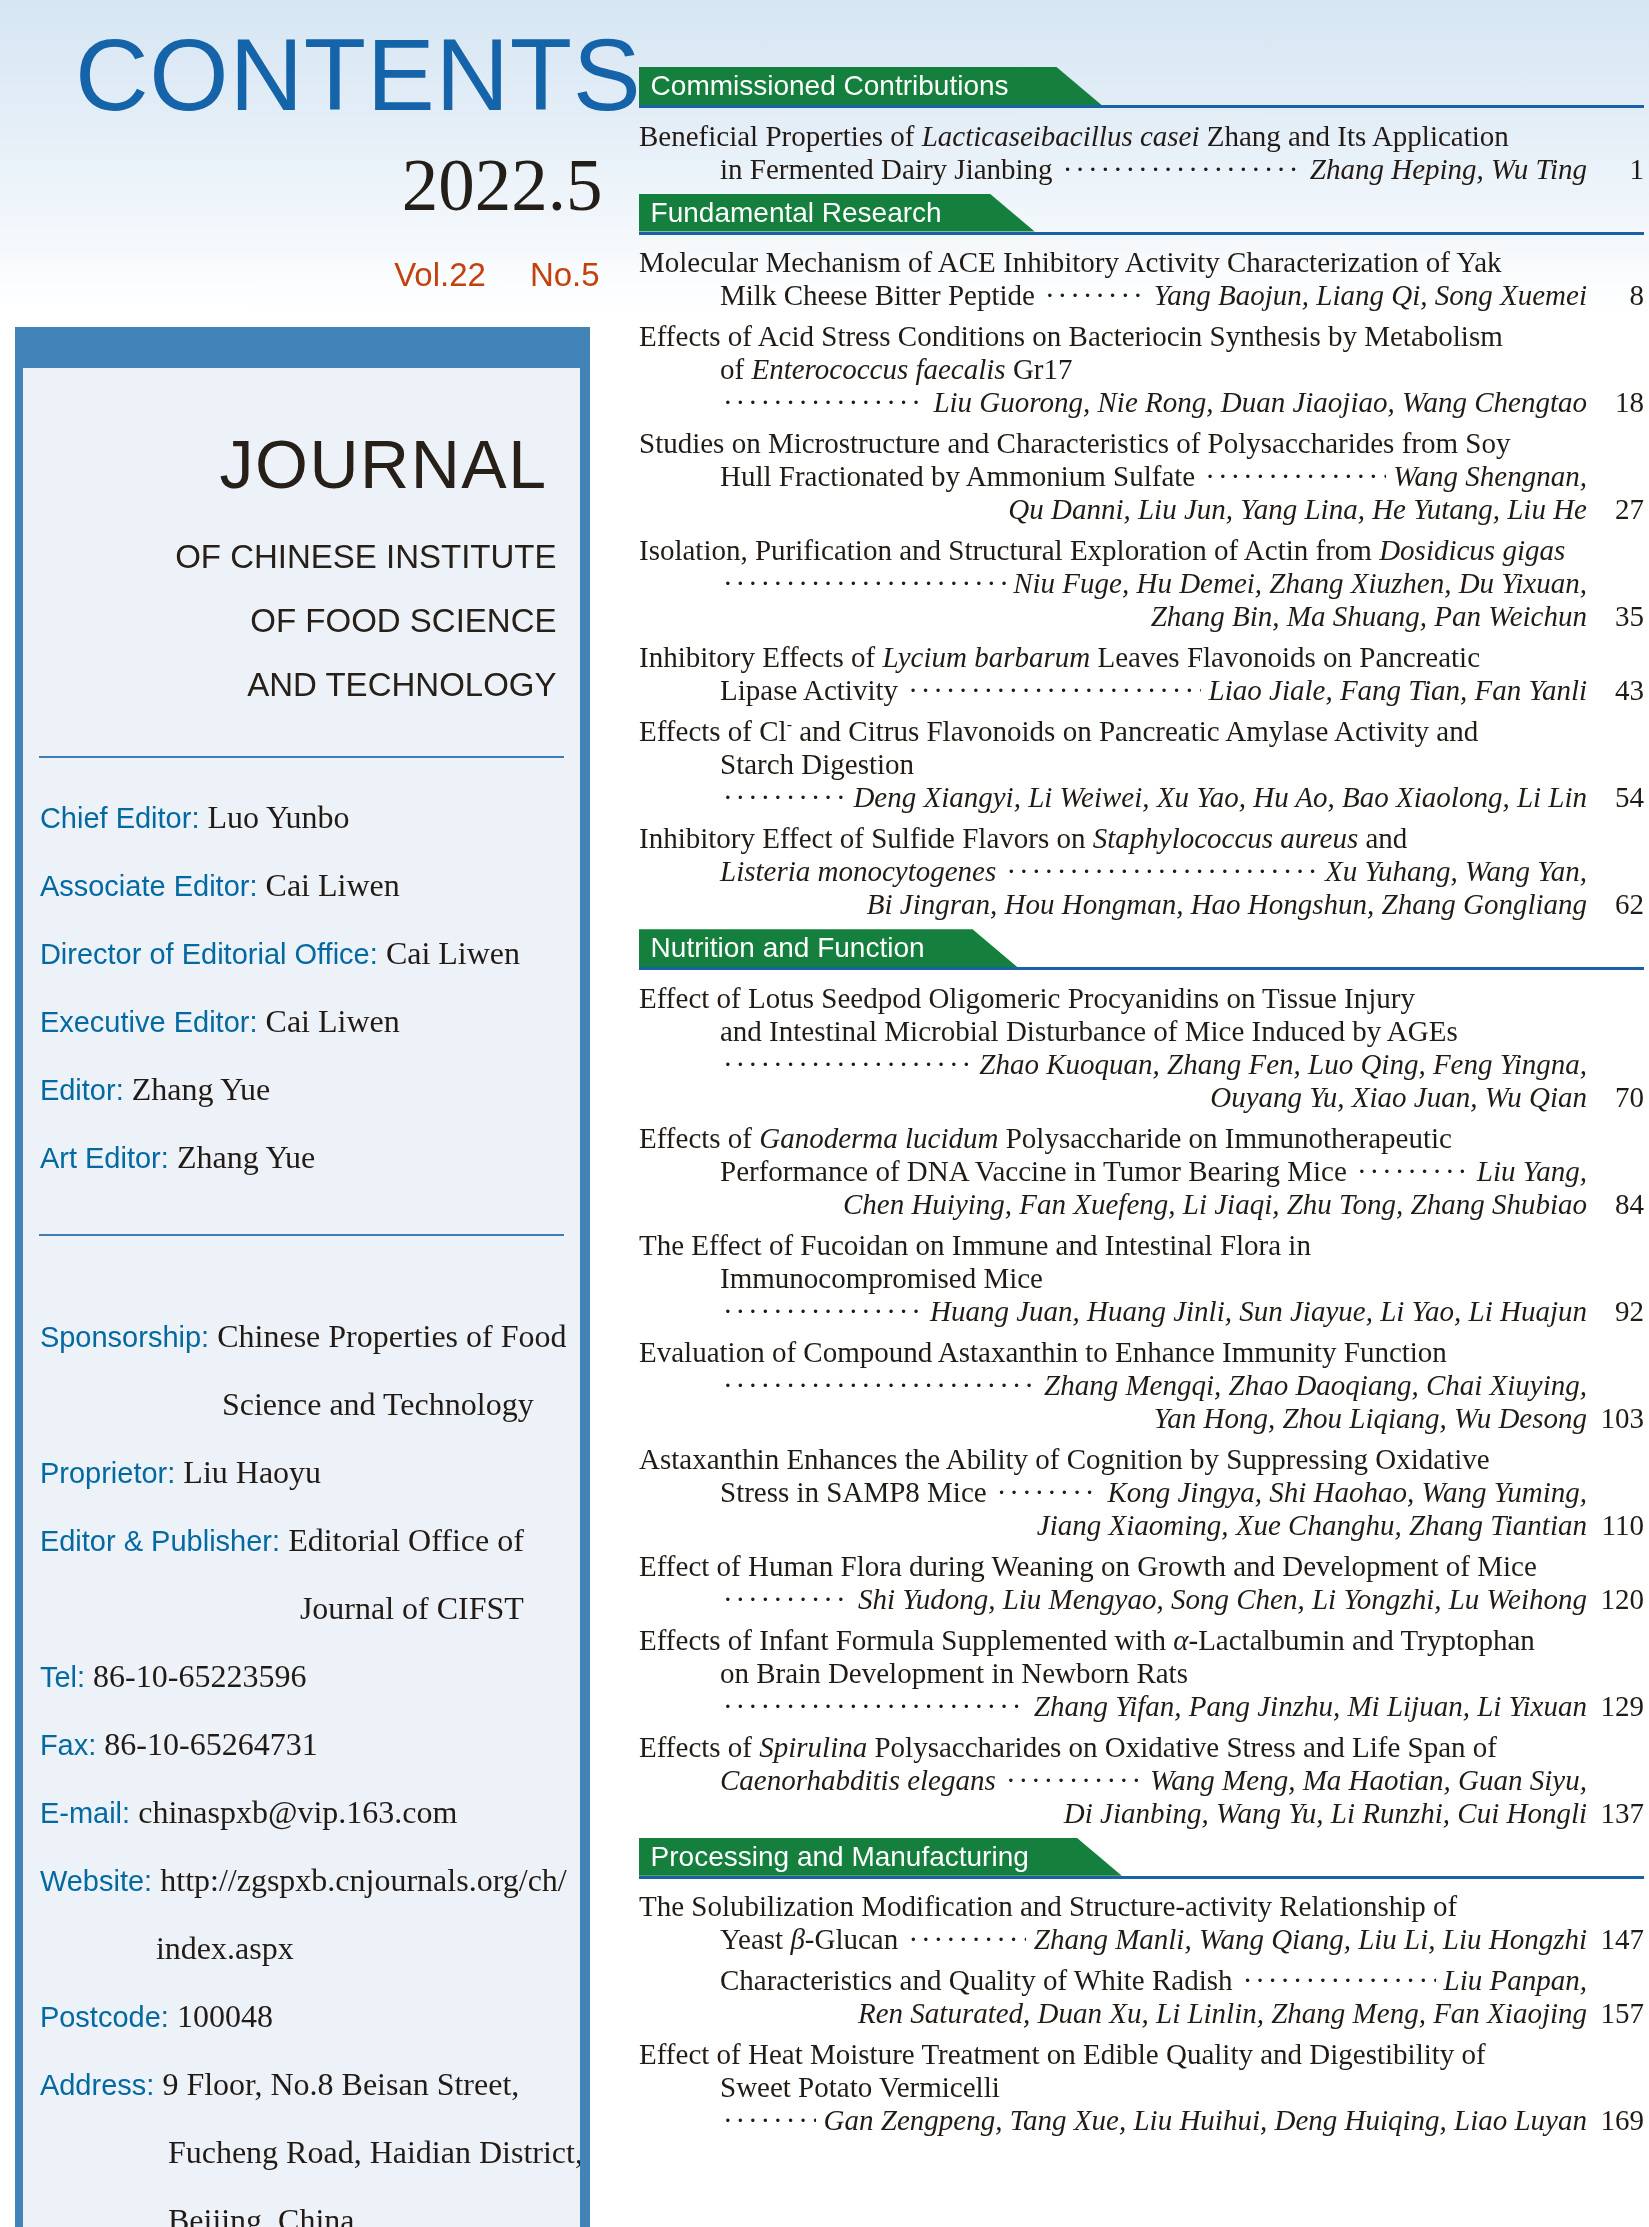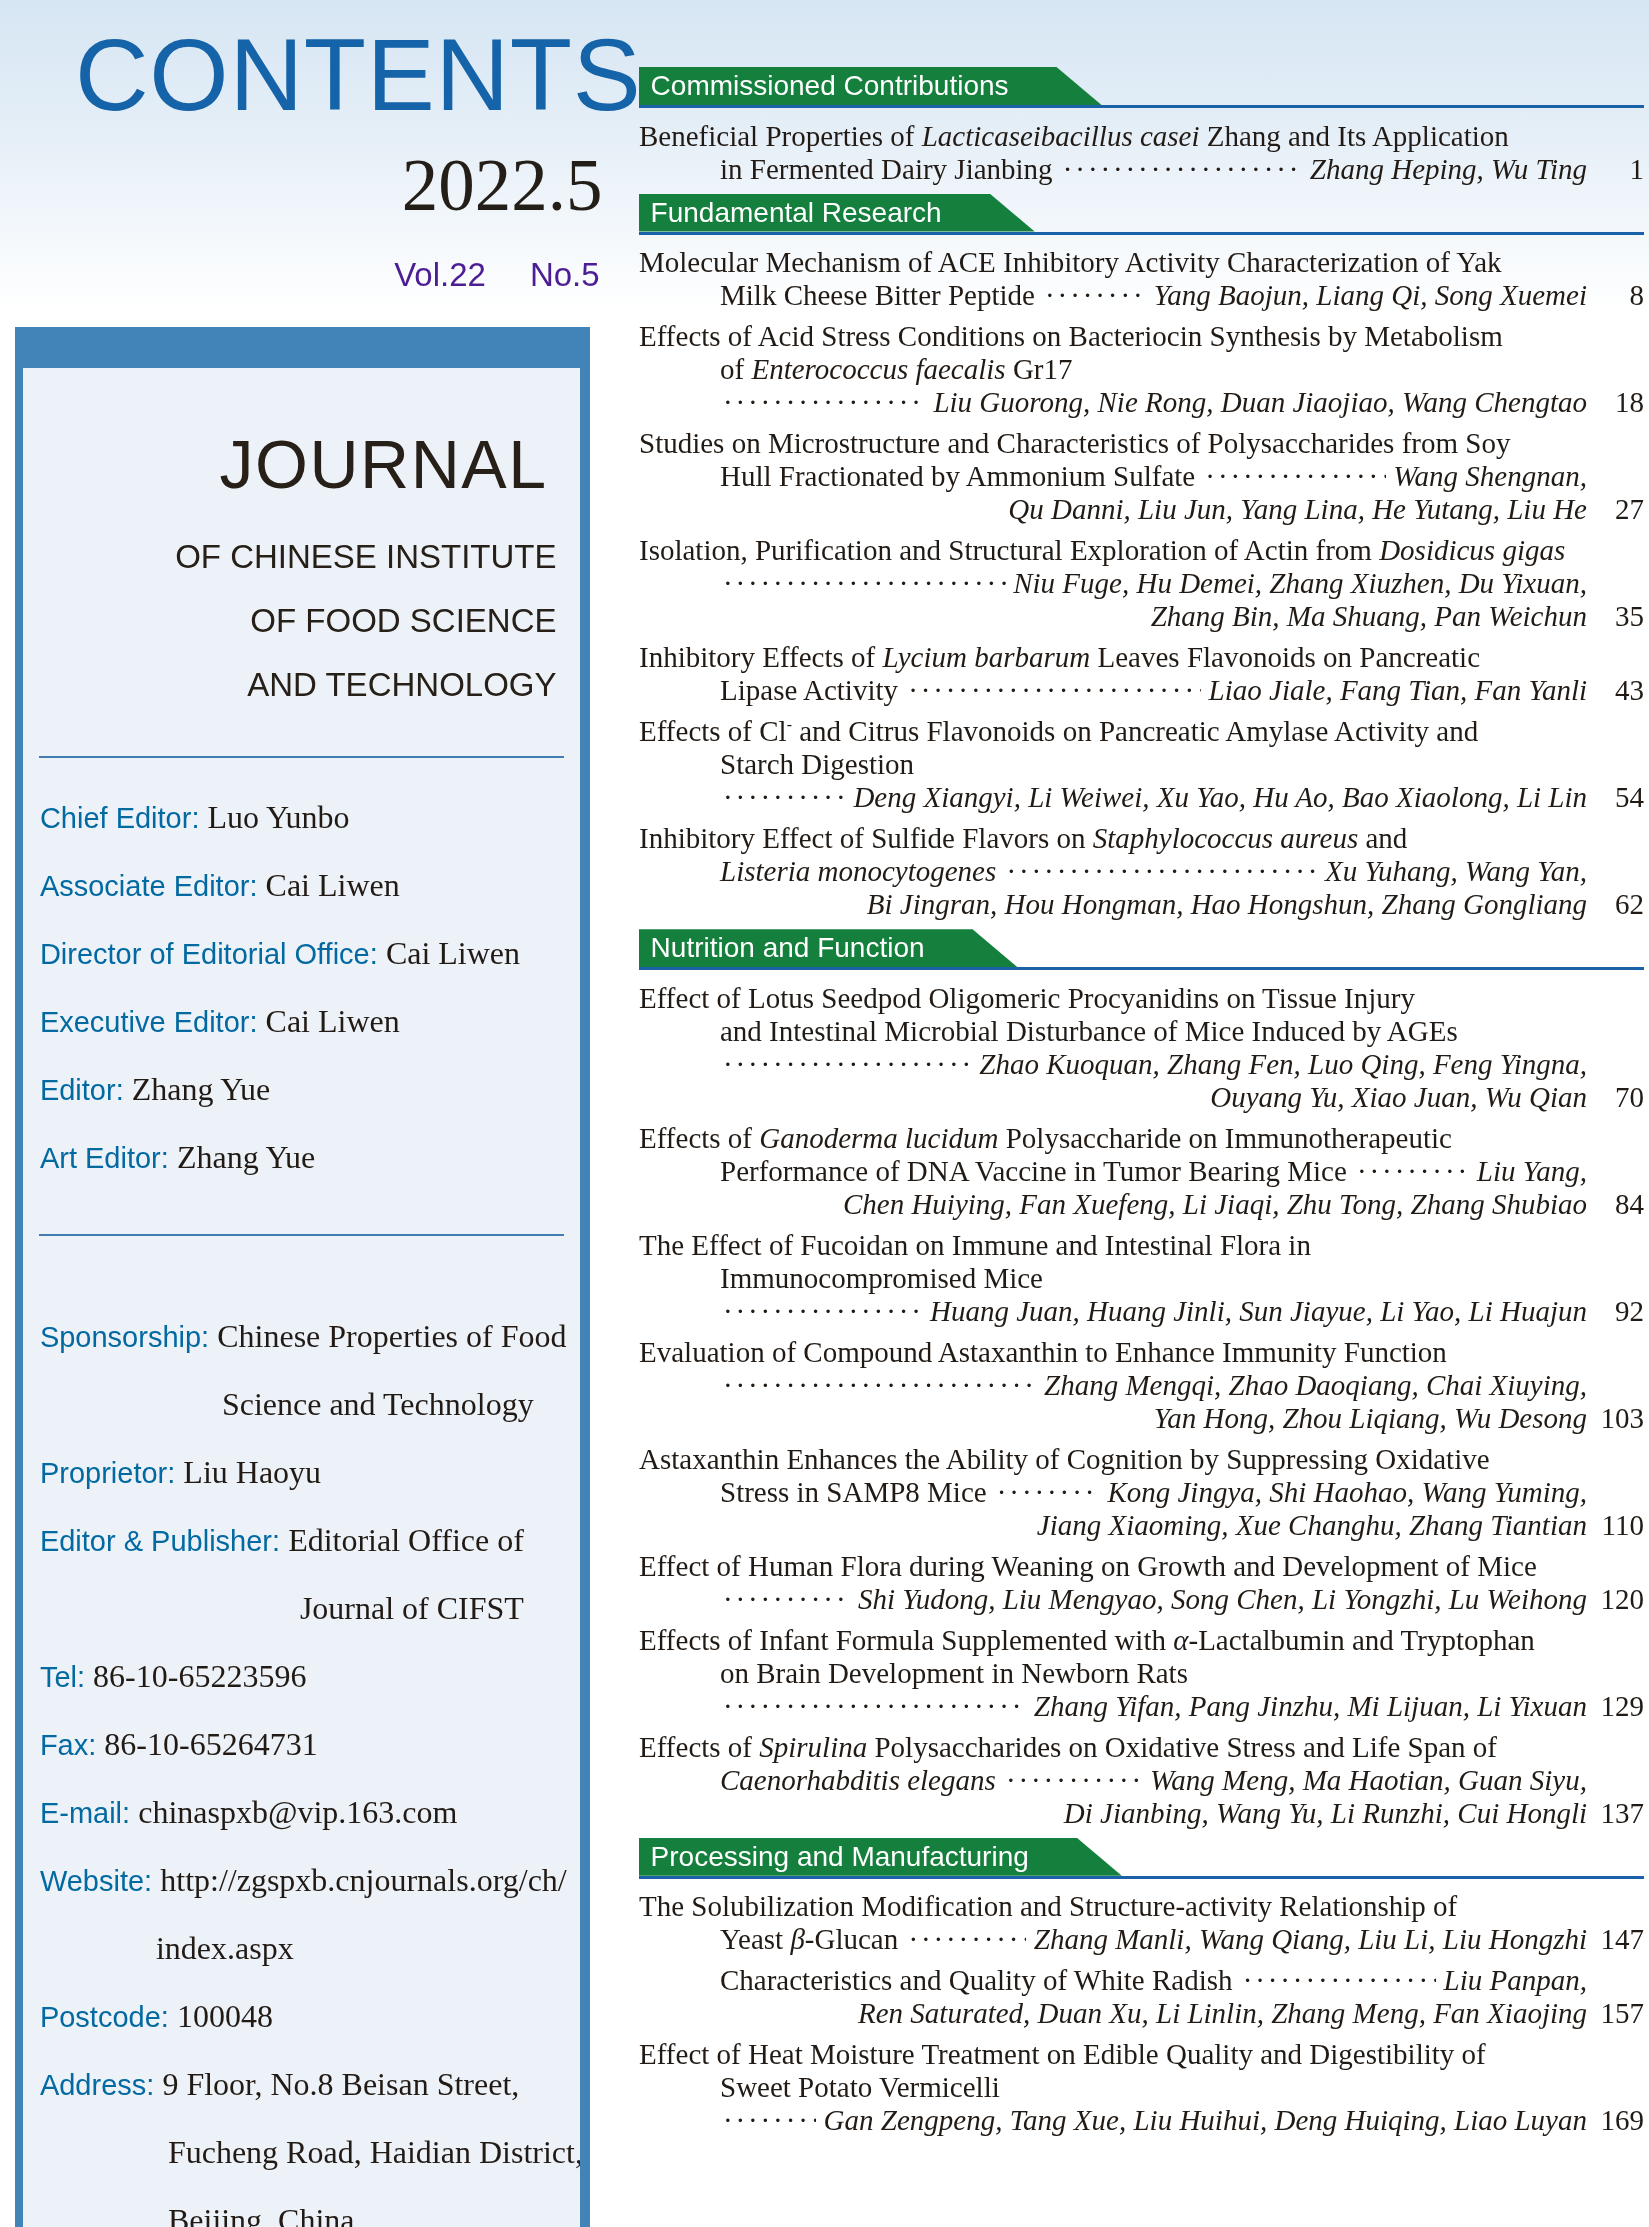--- a/index.html
+++ b/index.html
@@ -9,21 +9,21 @@
   #top-gradient { position:absolute; left:0; top:0; width:100%; height:312px;
           background:linear-gradient(180deg,#d6e6f3 0%, #e4eef7 40%, #ffffff 100%); }
 
   
   #masthead { position:absolute; left:0; top:0; width:604px; }
   #contents-title { position:absolute; left:75px; top:17.4px;
           font-family:"Liberation Sans", sans-serif; font-size:102px; letter-spacing:0.7px;
           color:#1563a8; }
   #issue { position:absolute; right:1.5px; top:144px; font-size:73px; color:#241e18; }
   #volno { position:absolute; right:4.4px; top:256px;
-          font-family:"Liberation Sans", sans-serif; font-size:33px; color:#4c1d95; }
+          font-family:"Liberation Sans", sans-serif; font-size:33px; color:#c2410c; }
   #volno .vol { margin-right:44px; }
 
   #journal-box { position:absolute; left:14.5px; top:327px; width:575px; height:2185px;
           box-sizing:border-box; background:#edf2f9;
           border-left:8.7px solid #4384b8; border-right:10.2px solid #4384b8;
           border-bottom:10.2px solid #4384b8; overflow:hidden; }
   .box-band-top { height:41px; background:#4384b8; }
   .box-band-bottom { position:absolute; left:0; right:0; bottom:0; height:29px; background:#adc9df; }
   #journal-title { margin-top:57px; text-align:right; padding-right:32px;
           font-family:"Liberation Sans", sans-serif; font-size:68px; letter-spacing:1.5px; color:#272019; }

